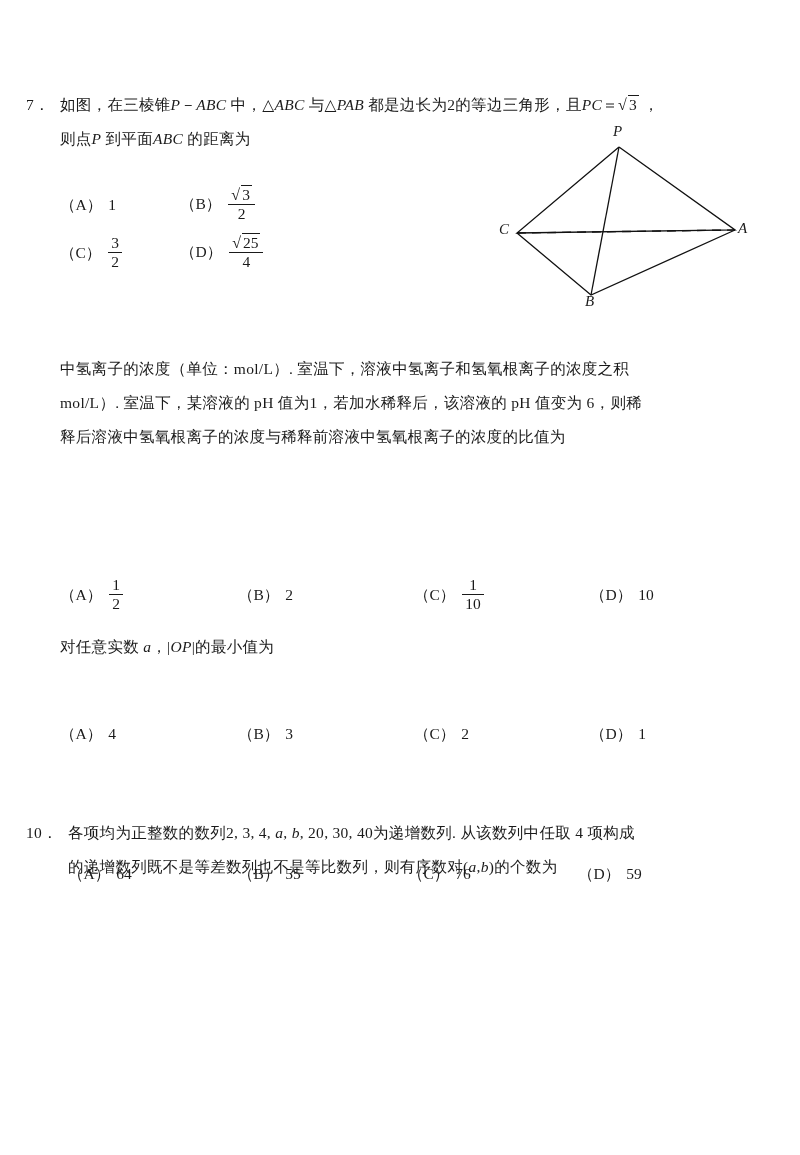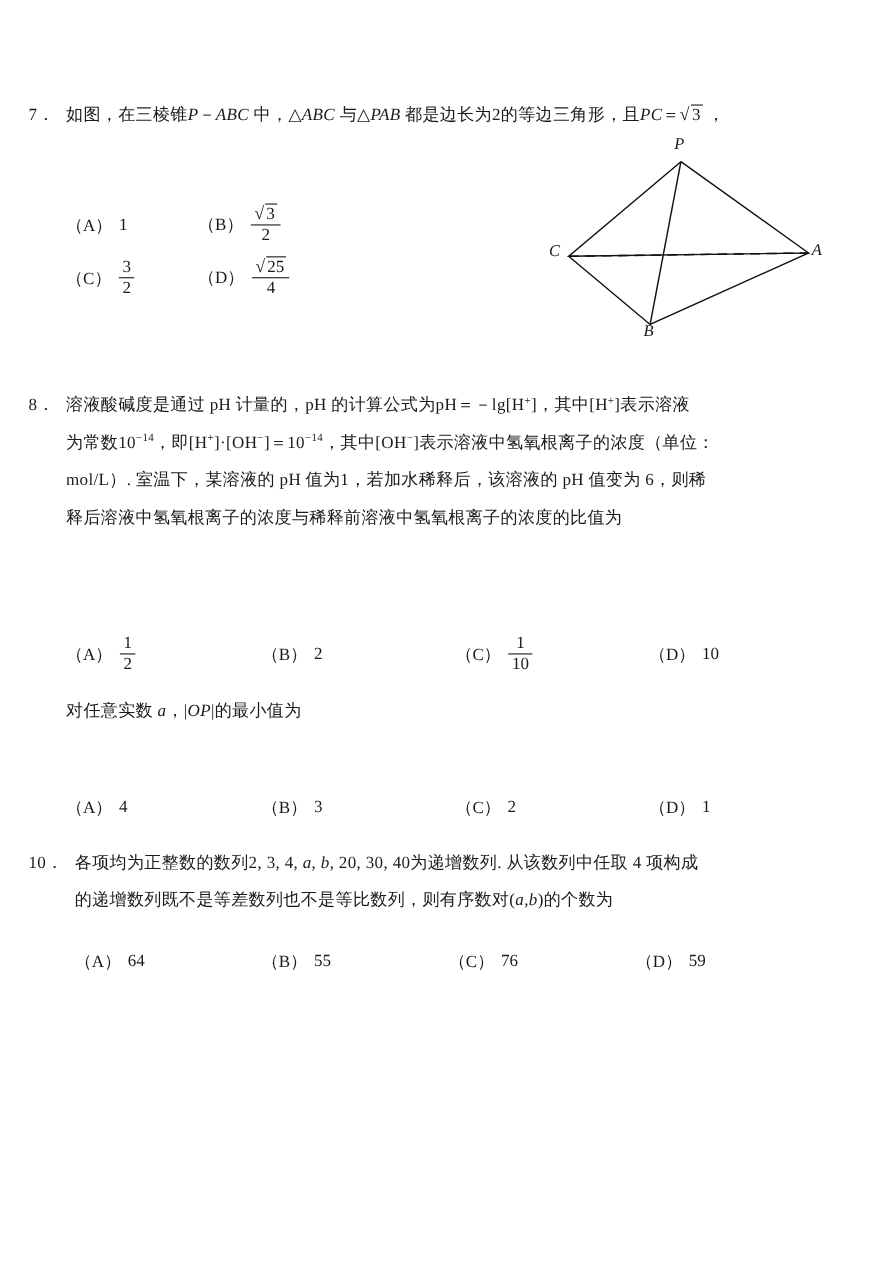--- a/index.html
+++ b/index.html
@@ -117,20 +117,23 @@
   }
 </style>
 </head>
 <body>
 
 <div class="page">
 
   <div class="q" style="top:88px;">
     <div class="line">
       <span class="qnum">7．</span><span class="body-text">如图，在三棱锥<i>P</i>－<i>ABC</i> 中，△<i>ABC</i> 与△<i>PAB</i> 都是边长为2的等边三角形，且<i>PC</i>＝<span class="sqrt"><span style="font-size:16px;">√</span><span class="radicand">3</span></span> ，</span>
+    </div>
+    <div class="line indent1">
+      <span class="body-text">则点<i>P</i> 到平面<i>ABC</i> 的距离为</span>
     </div>
   </div>
 
   <div class="opts" style="top:182px;">
     <div class="row" style="height:46px;">
       <div class="opt" style="width:120px; padding-left:34px;">
         <span class="lab">（A）</span>
         <span class="val">1</span>
       </div>
       <div class="opt" style="width:140px;">
@@ -164,25 +167,22 @@
       <line x1="124" y1="22" x2="96" y2="170" stroke="#111" stroke-width="1.3"></line>
       <line x1="22" y1="108" x2="240" y2="105" stroke="#111" stroke-width="1.4" stroke-dasharray="9,6"></line>
     </svg>
     <span class="fig-label" style="left:118px; top:-2px;">P</span>
     <span class="fig-label" style="left:4px; top:96px;">C</span>
     <span class="fig-label" style="left:243px; top:95px;">A</span>
     <span class="fig-label" style="left:90px; top:168px;">B</span>
   </div>
 
   <div class="q" style="top:352px;">
-    <div class="line">
-      <span class="qnum">8．</span><span class="body-text">溶液酸碱度是通过 pH 计量的，pH 的计算公式为pH＝－lg[H<span class="sup">+</span>]，其中[H<span class="sup">+</span>]表示溶液</span>
-    </div>
-    <div class="line indent1">
-      <span class="body-text">为常数10<span class="sup">−14</span>，即[H<span class="sup">+</span>]·[OH<span class="sup">−</span>]＝10<span class="sup">−14</span>，其中[OH<span class="sup">−</span>]表示溶液中氢氧根离子的浓度（单位：</span>
+    <div class="line indent1">
+      <span class="body-text">中氢离子的浓度（单位：mol/L）. 室温下，溶液中氢离子和氢氧根离子的浓度之积</span>
     </div>
     <div class="line indent1">
       <span class="body-text">mol/L）. 室温下，某溶液的 pH 值为1，若加水稀释后，该溶液的 pH 值变为 6，则稀</span>
     </div>
     <div class="line indent1">
       <span class="body-text">释后溶液中氢氧根离子的浓度与稀释前溶液中氢氧根离子的浓度的比值为</span>
     </div>
   </div>
 
   <div class="opts" style="top:572px;">
@@ -230,21 +230,21 @@
         <span class="lab">（C）</span>
         <span class="val">2</span>
       </div>
       <div class="opt" style="width:160px;">
         <span class="lab">（D）</span>
         <span class="val">1</span>
       </div>
     </div>
   </div>
 
-  <div class="q" style="top:768px;">
+  <div class="q" style="top:816px;">
     <div class="line">
       <span class="qnum wide">10．</span><span class="body-text">各项均为正整数的数列2, 3, 4, <i>a</i>, <i>b</i>, 20, 30, 40为递增数列. 从该数列中任取 4 项构成</span>
     </div>
     <div class="line indent2">
       <span class="body-text">的递增数列既不是等差数列也不是等比数列，则有序数对(<i>a</i>,<i>b</i>)的个数为</span>
     </div>
   </div>
 
   <div class="opts" style="top:855px;">
     <div class="row" style="height:38px;">

